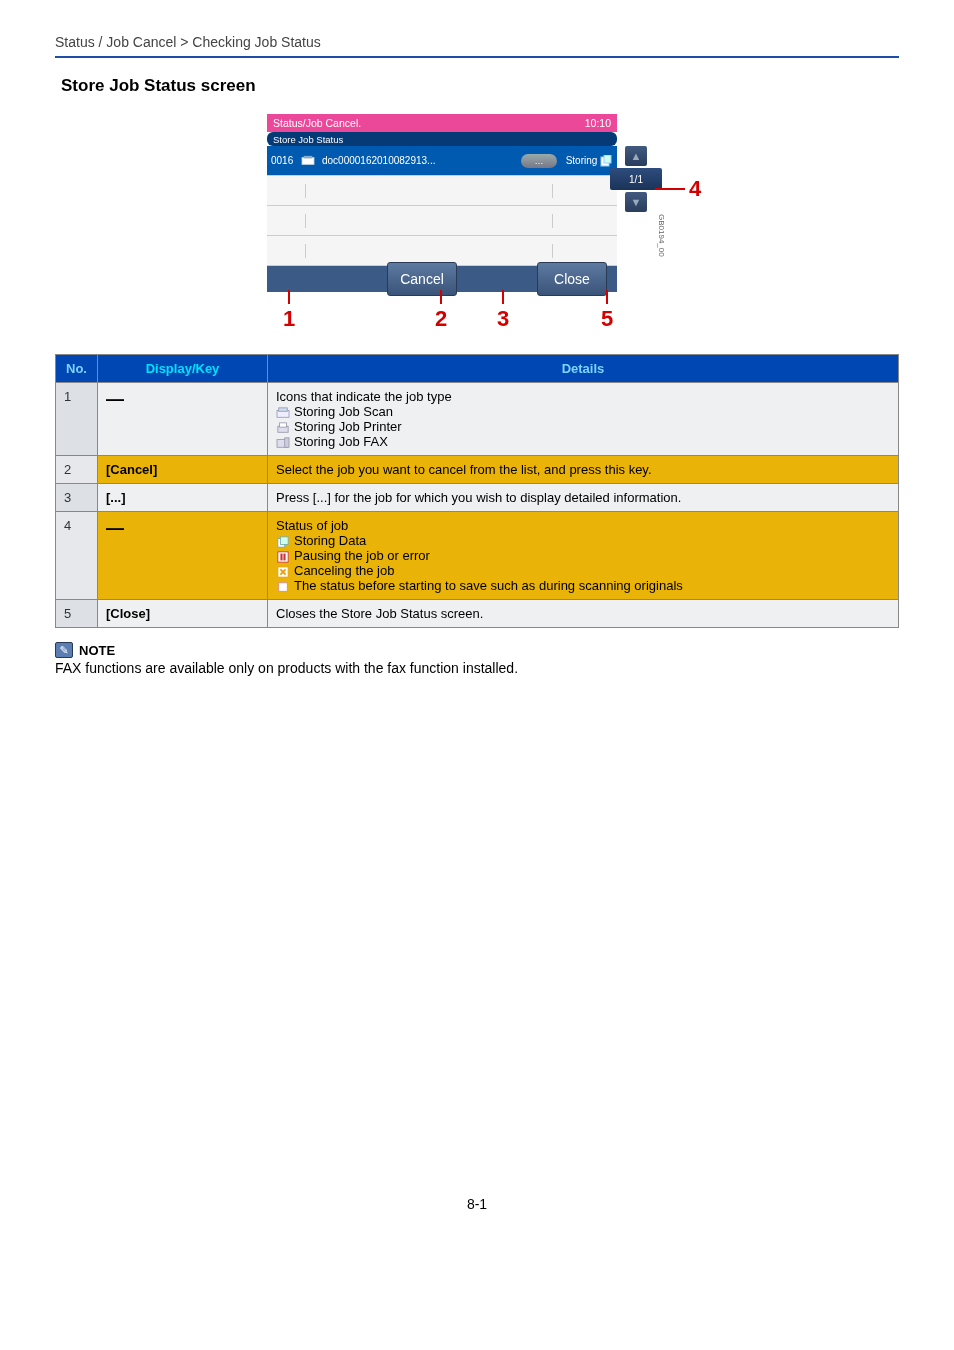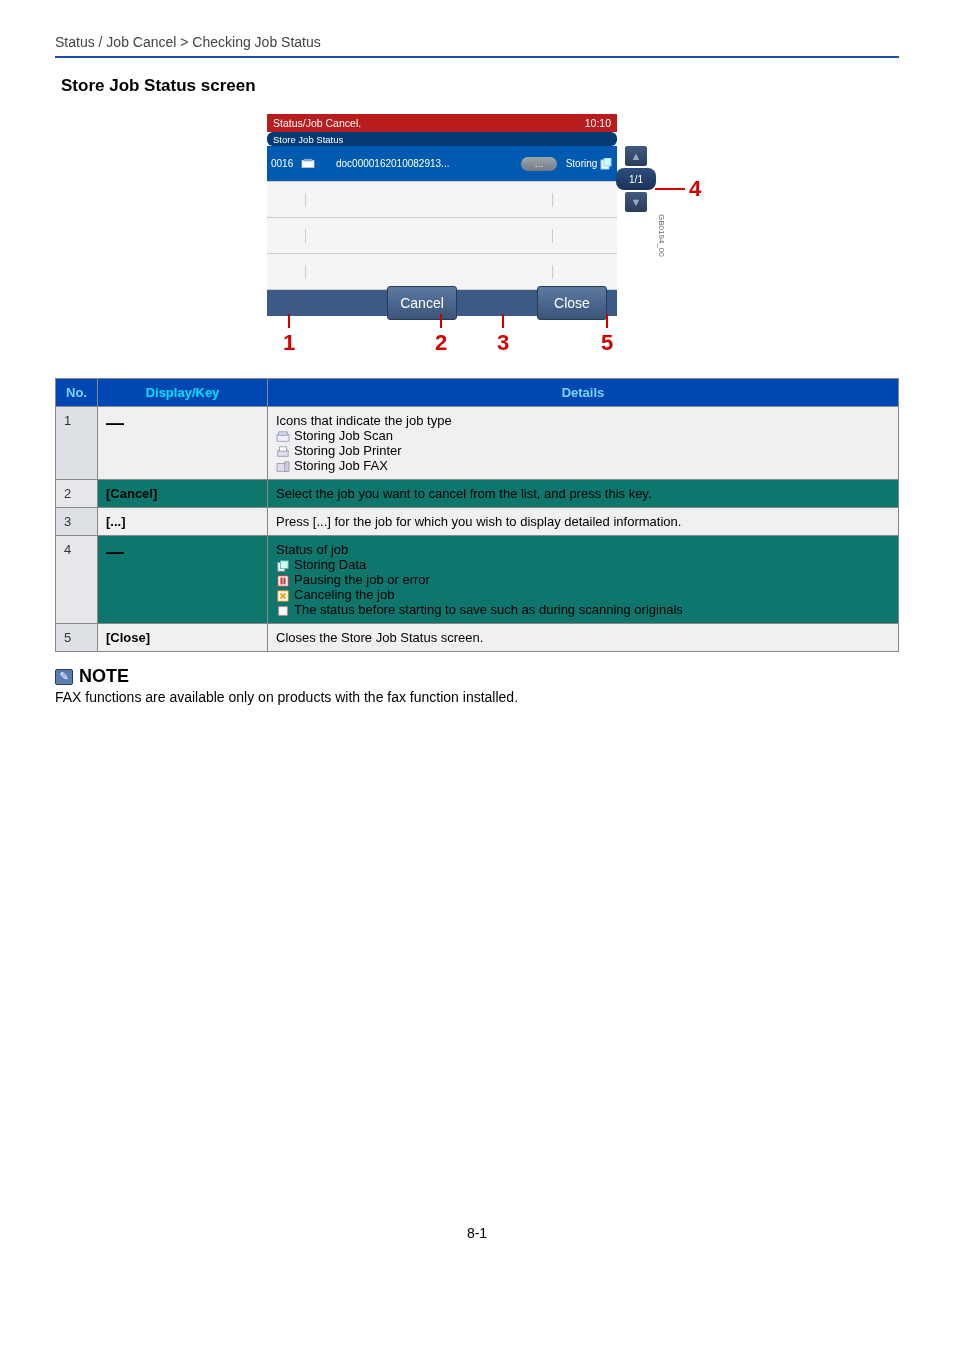--- a/index.html
+++ b/index.html
@@ -26,64 +26,64 @@
   .device-wrap { position: relative; width: 420px; }
 
   .device {
     width: 350px;
     background: #fff;
     font-size: 10.5px;
     color: #fff;
   }
   .dev-top {
     display: flex; align-items: center;
-    background: #b91c1c; height: 18px; padding: 0 6px;
+    background: #ec4899; height: 18px; padding: 0 6px;
     justify-content: space-between;
   }
   .dev-sub {
     background: #053a77; height: 14px; padding: 0 6px;
     display: flex; align-items: center;
     font-size: 9.5px;
     border-radius: 6px;
   }
   .dev-row-area {
     background: #f5f5f5; color: #000;
     padding: 0;
   }
   .dev-row {
     display: flex; align-items: center;
-    height: 36px;
+    height: 30px;
     border-bottom: 1px solid #ccc;
   }
   .dev-row.sel { background: #005bb0; color: #fff; }
   .c-no  { width: 34px; padding-left: 4px; font-size: 10px; }
-  .c-nm  { flex: 1; display: flex; align-items: center; gap: 17px; font-size: 10px; }
+  .c-nm  { flex: 1; display: flex; align-items: center; gap: 3px; font-size: 10px; }
   .c-btn {
     width: 36px; height: 14px; border-radius: 7px;
     background: linear-gradient(#9aa, #778); display: flex;
     align-items: center; justify-content: center; color: #fff;
     font-size: 9px;
   }
   .c-st  { width: 60px; font-size: 10px; text-align: left; display:flex; align-items:center; gap:3px; padding-left:4px;justify-content:center;}
   .dev-row .sep { width: 1px; height: 14px; background: #ccc; margin: 0 4px; }
 
   .dev-side {
     position: absolute; left: 352px; top: 32px;
     width: 34px; display: flex; flex-direction: column; gap: 2px;
     align-items: center;
   }
   .arrow-box {
     width: 22px; height: 20px; background: linear-gradient(#405a7f,#2a3d5c);
     display:flex; align-items:center; justify-content:center;
     color:#9ab; font-size:11px; border-radius:2px;
   }
   .page-box {
-    width: 40px; height: 22px; background: linear-gradient(#2e4d7e,#1a3358);
+    width: 52px; height: 22px; background: linear-gradient(#2e4d7e,#1a3358);
     color:#fff; display:flex; align-items:center; justify-content:center;
-    font-size:10px; border-radius:8px;
+    font-size:10px; border-radius:2px;
   }
 
   .dev-bottom {
     background: #3b5a86; height: 26px;
     display:flex; align-items:center; justify-content: flex-end;
     gap: 80px; padding-right: 10px;
   }
   .dev-bottom .btn {
     min-width: 70px; height: 34px; border-radius: 3px;
     background: linear-gradient(#5d7aa0,#3a5379);
@@ -128,38 +128,38 @@
     text-align: center;
     padding: 6px 8px;
     border: 1px solid #888;
   }
   table.detail th.no { width: 42px; }
   table.detail th.dk { width: 170px; color:#00e0ff; font-weight:bold;}
   table.detail td {
     border: 1px solid #888;
     padding: 6px 8px;
     vertical-align: top;
-    background: #0f766e;
+    background: #eab308;
   }
   table.detail tr.shade td { background: #eef0f2; }
   table.detail td.no { text-align: left; color:#333; background:#e6e8eb; }
   table.detail tr.shade td.no { background:#dde0e4; }
 
   .inline-icon {
     display:inline-block; width:14px; height:12px; vertical-align:middle;
     margin-right: 4px;
   }
 
   .note-block { margin-top: 14px; display:flex; align-items:center; gap:6px; }
   .note-icon {
     width:18px; height:16px; background:#5a7db2; border:1px solid #2a3a55;
     display:inline-flex; align-items:center; justify-content:center;
     color:#fff; font-size:11px; border-radius:2px;
   }
-  .note-label { font-weight:bold; font-size:18px; }
+  .note-label { font-weight:bold; font-size:13px; }
   .note-text { font-size: 14px; margin-top: 2px; }
 
   .page-num { text-align:center; font-size:14px; margin-top: 520px; }
 
   .dash { font-size: 18px; font-weight: bold; }
 </style>
 </head>
 <body>
 
 <div class="breadcrumb">Status / Job Cancel &gt; Checking Job Status</div>

